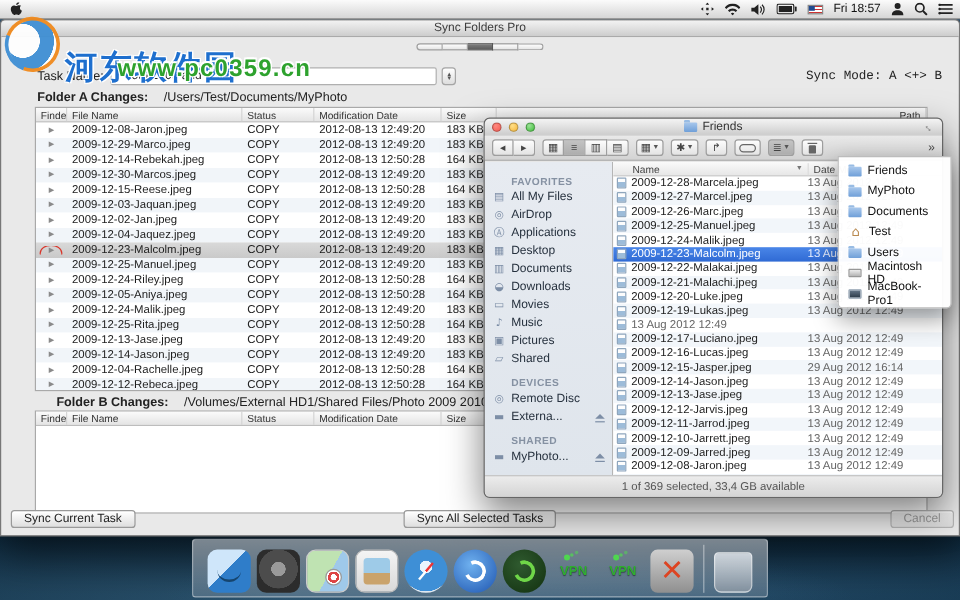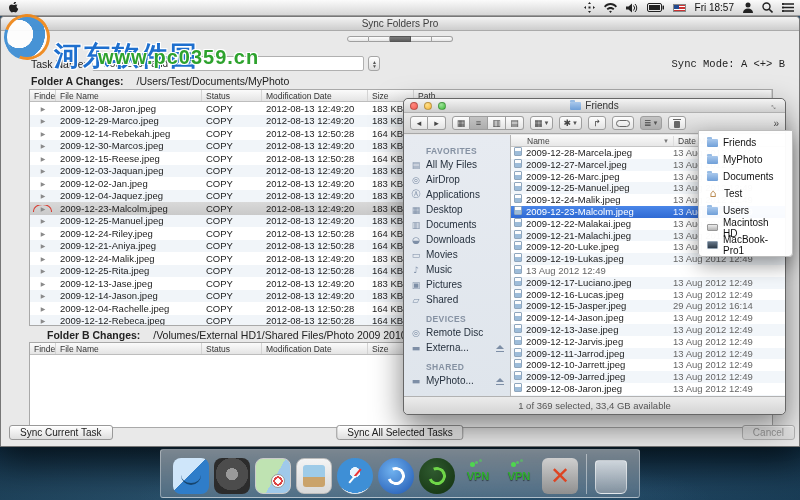--- a/index.html
+++ b/index.html
@@ -52,21 +52,21 @@
   .syncmode{position:absolute;top:41px;right:14px;font-size:10.5px;color:#222;font-family:Liberation Mono, monospace;}
   .folderlabel{position:absolute;left:30px;font-size:10.5px;color:#222;}
   .folderlabel b{margin-right:10px;}
   .fl-a{top:58px;} .fl-b{top:312px;padding-left:16px;}
 
   .datatable{position:absolute;left:28px;width:744px;border:1px solid #a9a9a9;background:#fff;overflow:hidden;}
   .tbl-a{top:72px;height:237px;} .tbl-b{top:325px;height:86px;}
   .thead{display:flex;height:12px;background:linear-gradient(#fbfbfb,#e4e4e4);border-bottom:1px solid #bdbdbd;
     font-size:8.5px;color:#333;}
   .th{padding:1px 4px;border-right:1px solid #d4d4d4;white-space:nowrap;overflow:hidden;}
-  .c-finder{width:26px;} .c-name{width:146px;} .c-status{width:60px;} .c-date{width:106px;} .c-size{width:46px;} .c-path{flex:1;}
+  .c-finder{width:26px;} .c-name{width:146px;} .c-status{width:60px;} .c-date{width:106px;} .c-size{width:46px;} .c-path{flex:1;text-align:right;}
   .trow{display:flex;height:12.5px;align-items:center;font-size:9.5px;color:#1c1c1c;position:relative;}
   .trow:nth-child(even){background:#f1f5f9;}
   .trow.selected{background:linear-gradient(#d9d9d9,#c9c9c9);}
   .td{padding:0 4px;white-space:nowrap;overflow:hidden;}
   .arrowcell{width:26px;text-align:center;font-size:6px;color:#8a8a8a;position:relative;}
   .trow.circled .arrowcell::after{content:"";position:absolute;left:3px;top:-1px;width:17px;height:12px;
     border:1.5px solid #d8372c;border-radius:50%;}
 
   .footerbtns{position:absolute;bottom:4px;left:0;right:0;height:17px;}
   .btn{position:absolute;font-size:10px;color:#222;padding:1px 10px;border:1px solid #999;border-radius:3px;
@@ -109,21 +109,21 @@
   .eject{margin-left:auto;position:relative;width:8px;height:8px;flex:none;}
   .eject::before{content:"";position:absolute;top:1px;left:0;border-left:4px solid transparent;border-right:4px solid transparent;border-bottom:4px solid #7d8ea6;}
   .eject::after{content:"";position:absolute;top:7px;left:0;width:8px;height:1.5px;background:#7d8ea6;}
 
   .f-list{flex:1;background:#fff;position:relative;overflow:hidden;}
   .f-listheader{display:flex;height:12px;background:linear-gradient(#fafafa,#e7e7e7);border-bottom:1px solid #c6c6c6;
     font-size:8.5px;color:#444;align-items:center;}
   .lh-name{flex:1;padding-left:16px;display:flex;align-items:center;}
   .sort-tri{margin-left:auto;margin-right:4px;font-size:6px;color:#777;}
   .lh-date{width:112px;padding-left:4px;border-left:1px solid #ddd;}
-  .f-row{display:flex;height:11.8px;font-size:9.5px;color:#1c1c1c;}
+  .f-row{display:flex;height:11.8px;align-items:center;font-size:9.5px;color:#1c1c1c;}
   .f-row:nth-child(even){background:#f2f6fa;}
   .f-row.selected{background:linear-gradient(#4a86e8,#2f6ad4);color:#fff;}
   .f-row.selected .f-date{color:#e8efff;}
   .doc-ico{width:8px;height:9px;margin:0 4px 0 3px;flex:none;background:linear-gradient(#fdfdfd 40%,#9dbcd9 40%);border:0.5px solid #8fa6bd;border-radius:1px;}
   .f-name{flex:1;white-space:nowrap;overflow:hidden;}
   .f-date{width:112px;color:#666;white-space:nowrap;overflow:hidden;flex:none;}
   .f-status{position:absolute;bottom:0;left:0;right:0;height:18px;background:linear-gradient(#ececec,#d4d4d4);
     border-top:1px solid #b2b2b2;border-radius:0 0 5px 5px;text-align:center;font-size:9.5px;color:#555;line-height:17px;}
 
   
@@ -357,21 +357,21 @@
           <div class="trow 2009-12-24-Riley.jpeg">
           <span class="td arrowcell">▶</span>
           <span class="td c-name">2009-12-24-Riley.jpeg</span>
           <span class="td c-status">COPY</span>
           <span class="td c-date">2012-08-13 12:50:28</span>
           <span class="td c-size">164 KB</span>
           <span class="td c-path"></span>
         </div>
           <div class="trow 2009-12-26-Aniya.jpeg">
           <span class="td arrowcell">▶</span>
-          <span class="td c-name">2009-12-21-Aniya.jpeg</span>
+          <span class="td c-name">2009-12-05-Aniya.jpeg</span>
           <span class="td c-status">COPY</span>
           <span class="td c-date">2012-08-13 12:50:28</span>
           <span class="td c-size">164 KB</span>
           <span class="td c-path"></span>
         </div>
           <div class="trow 2009-12-24-Malik.jpeg">
           <span class="td arrowcell">▶</span>
           <span class="td c-name">2009-12-24-Malik.jpeg</span>
           <span class="td c-status">COPY</span>
           <span class="td c-date">2012-08-13 12:49:20</span>

